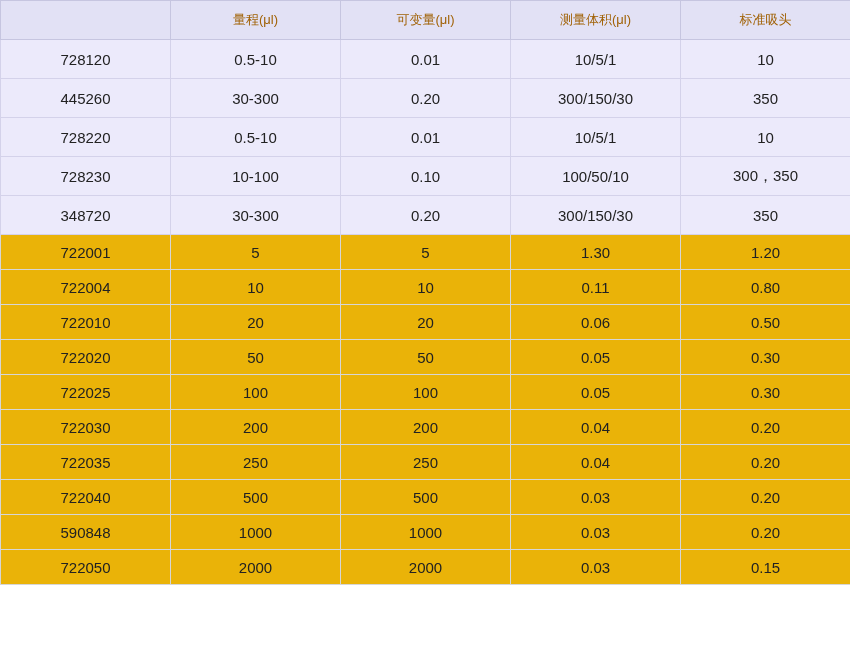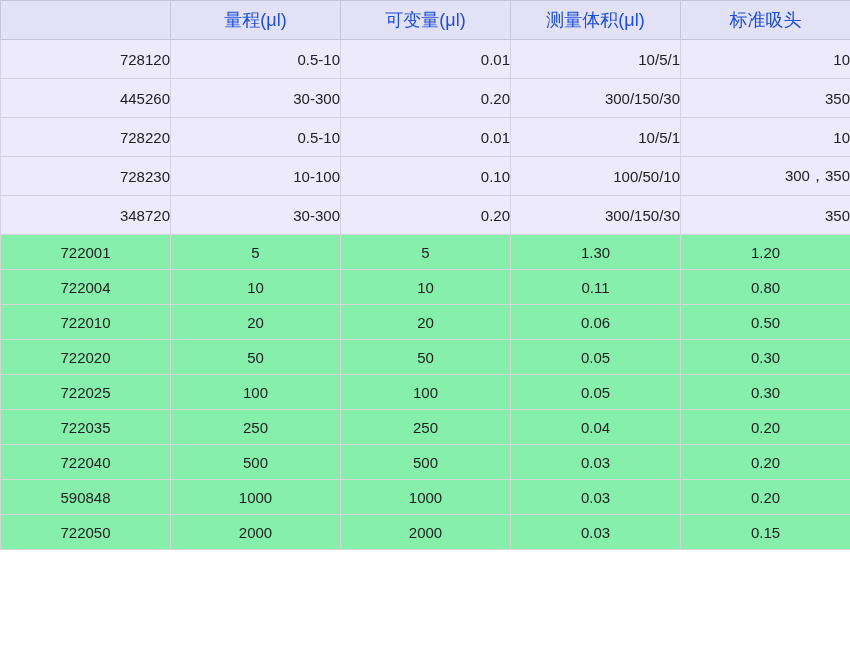--- a/index.html
+++ b/index.html
@@ -30,35 +30,34 @@
     text-align: center;
     vertical-align: middle;
     font-size: 15px;
     color: #222222;
     font-weight: normal;
     padding: 0;
   }
   table.spec-table thead th {
     background: #e2e1f5;
     height: 38px;
-    font-size: 18px;
-    color: #1d4ed8;
+    font-size: 13px;
+    color: #a16207;
     border-color: #c6c5e0;
   }
   table.spec-table thead th.empty-head {
     background: #e2e1f5;
   }
   table.spec-table tbody tr.shaded td {
     background: #eceafb;
     border-color: #d4d2ea;
     height: 38px;
-    text-align: right;
   }
   table.spec-table tbody tr.plain td {
-    background: #86efac;
+    background: #eab308;
     border-color: #d6d6d6;
     height: 34px;
   }
   table.spec-table tbody tr.plain td.code-cell,
   table.spec-table tbody tr.shaded td.code-cell {
     font-size: 15px;
   }
 </style>
 </head>
 <body>
@@ -145,20 +144,27 @@
         <td>0.30</td>
       </tr>
       <tr class="plain">
         <td class="code-cell">722025</td>
         <td>100</td>
         <td>100</td>
         <td>0.05</td>
         <td>0.30</td>
       </tr>
       <tr class="plain">
+        <td class="code-cell">722030</td>
+        <td>200</td>
+        <td>200</td>
+        <td>0.04</td>
+        <td>0.20</td>
+      </tr>
+      <tr class="plain">
         <td class="code-cell">722035</td>
         <td>250</td>
         <td>250</td>
         <td>0.04</td>
         <td>0.20</td>
       </tr>
       <tr class="plain">
         <td class="code-cell">722040</td>
         <td>500</td>
         <td>500</td>

